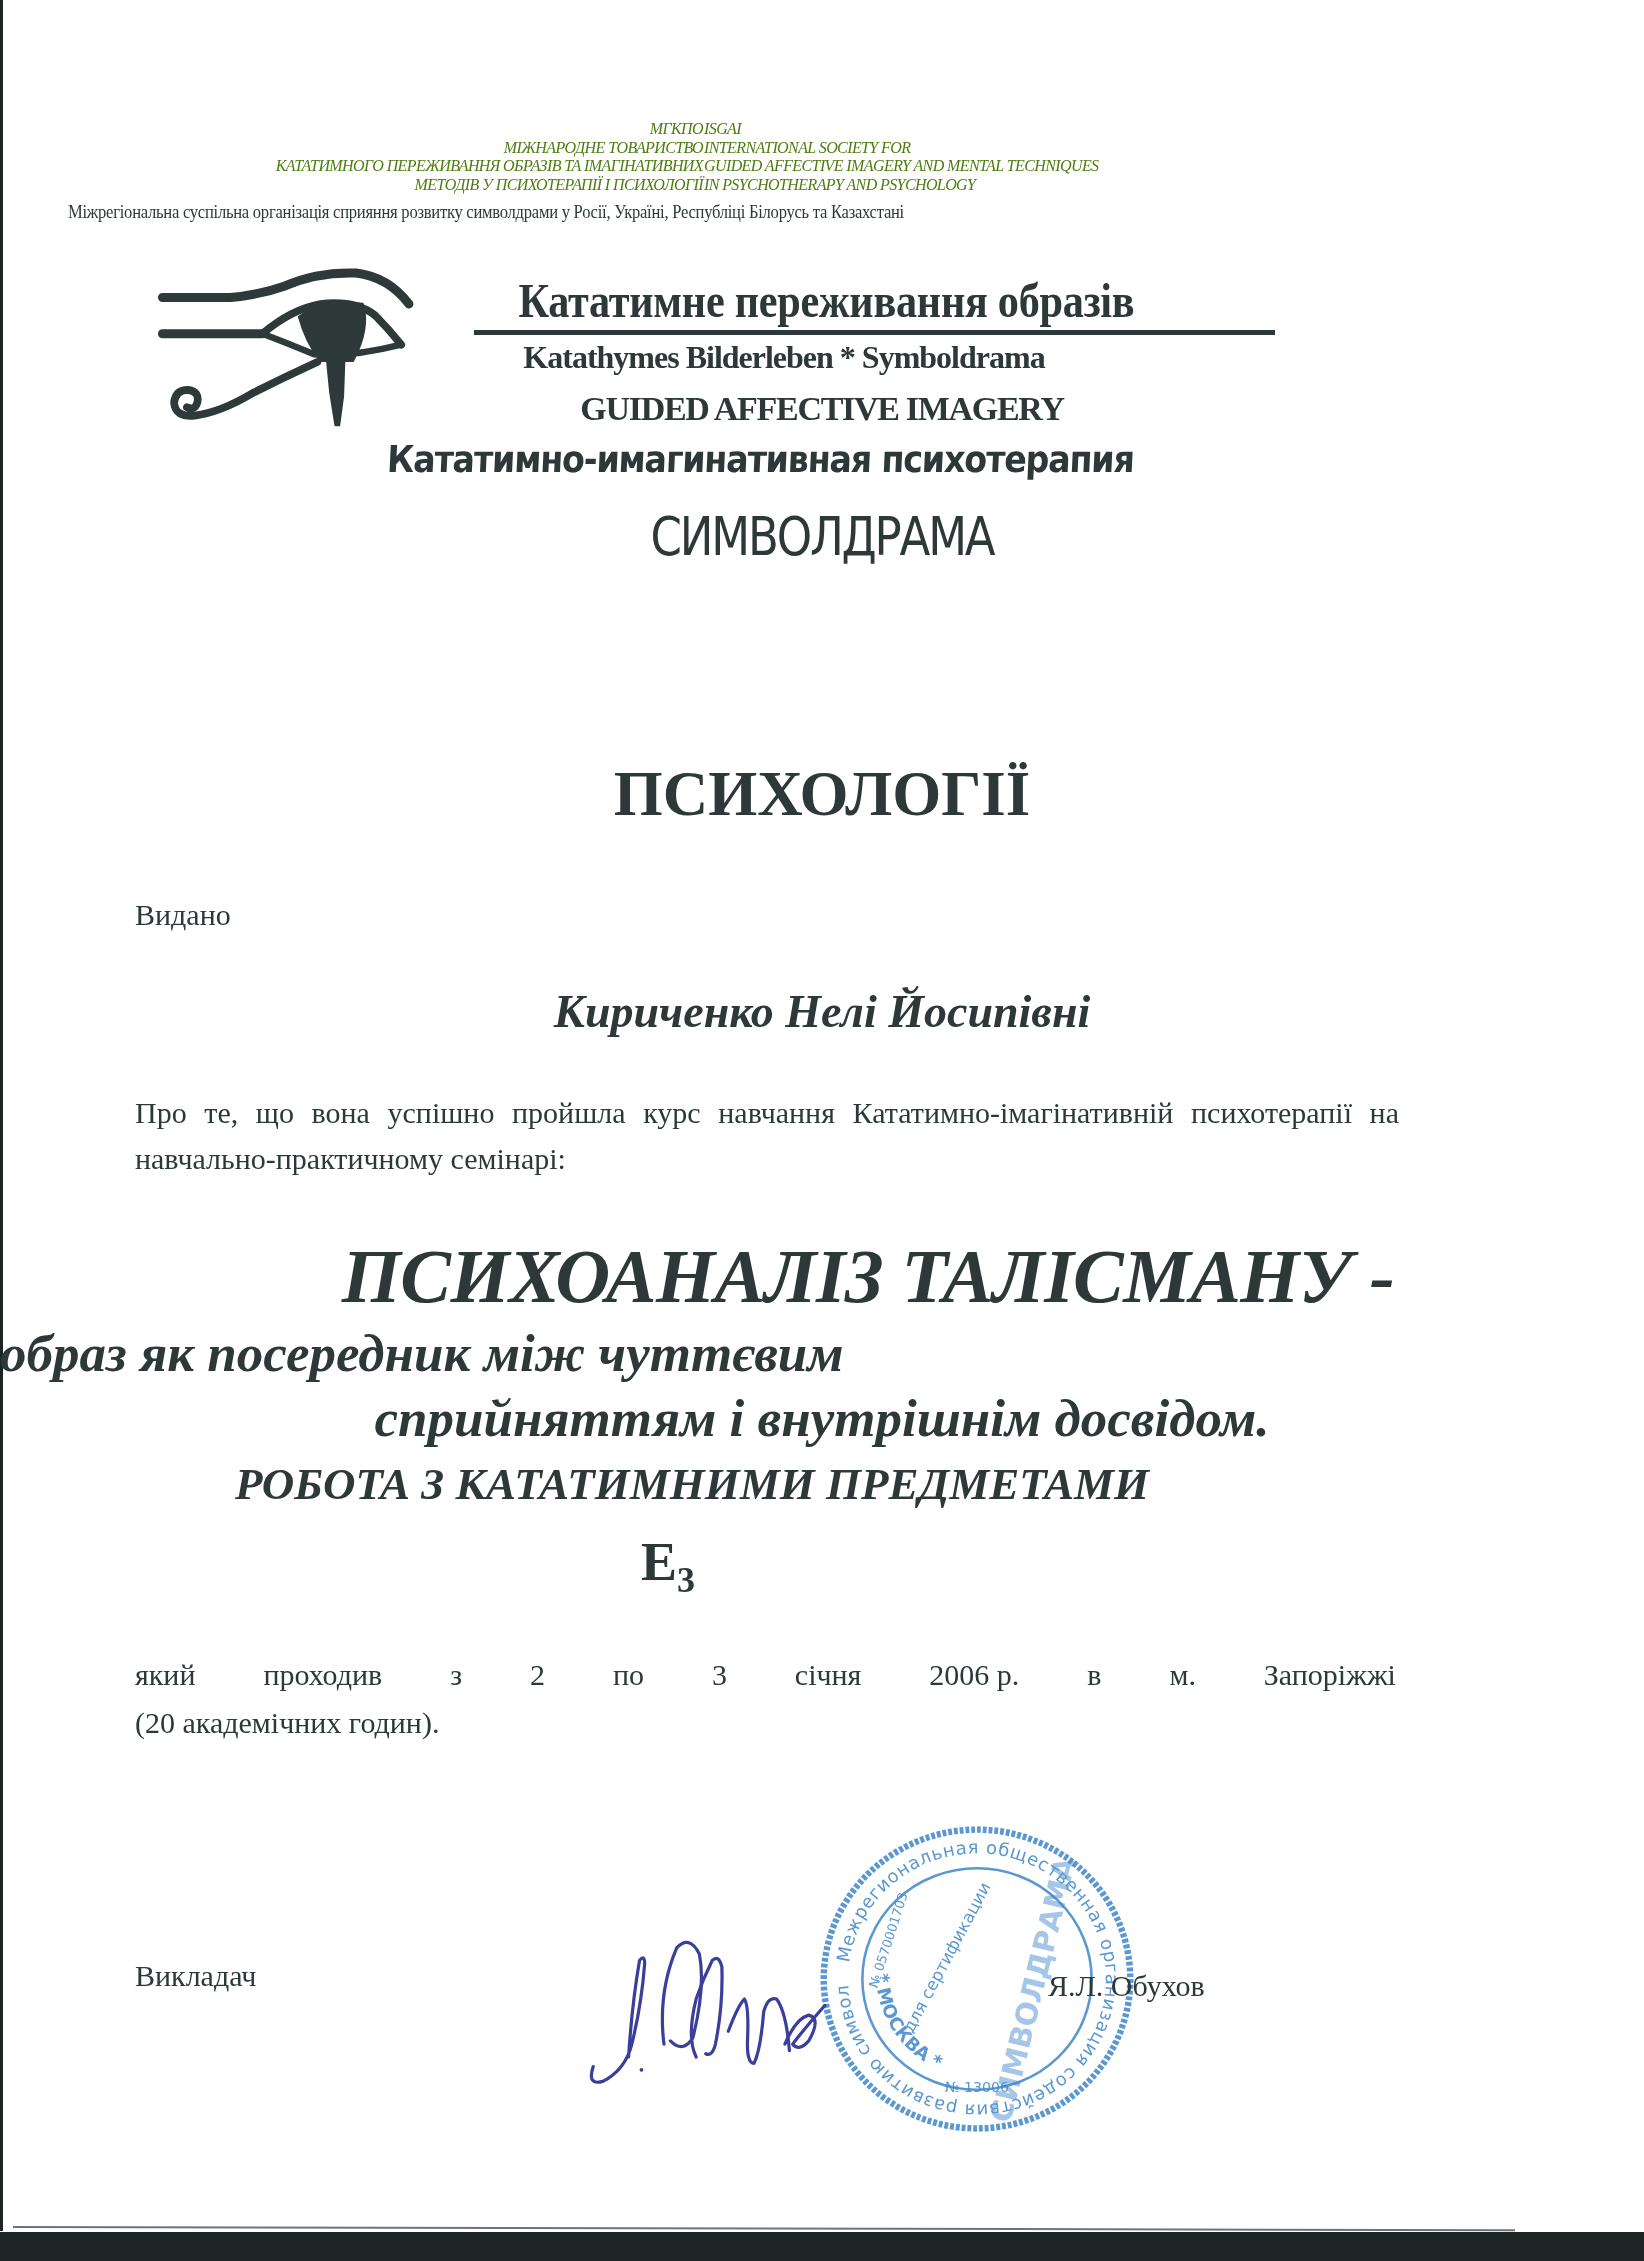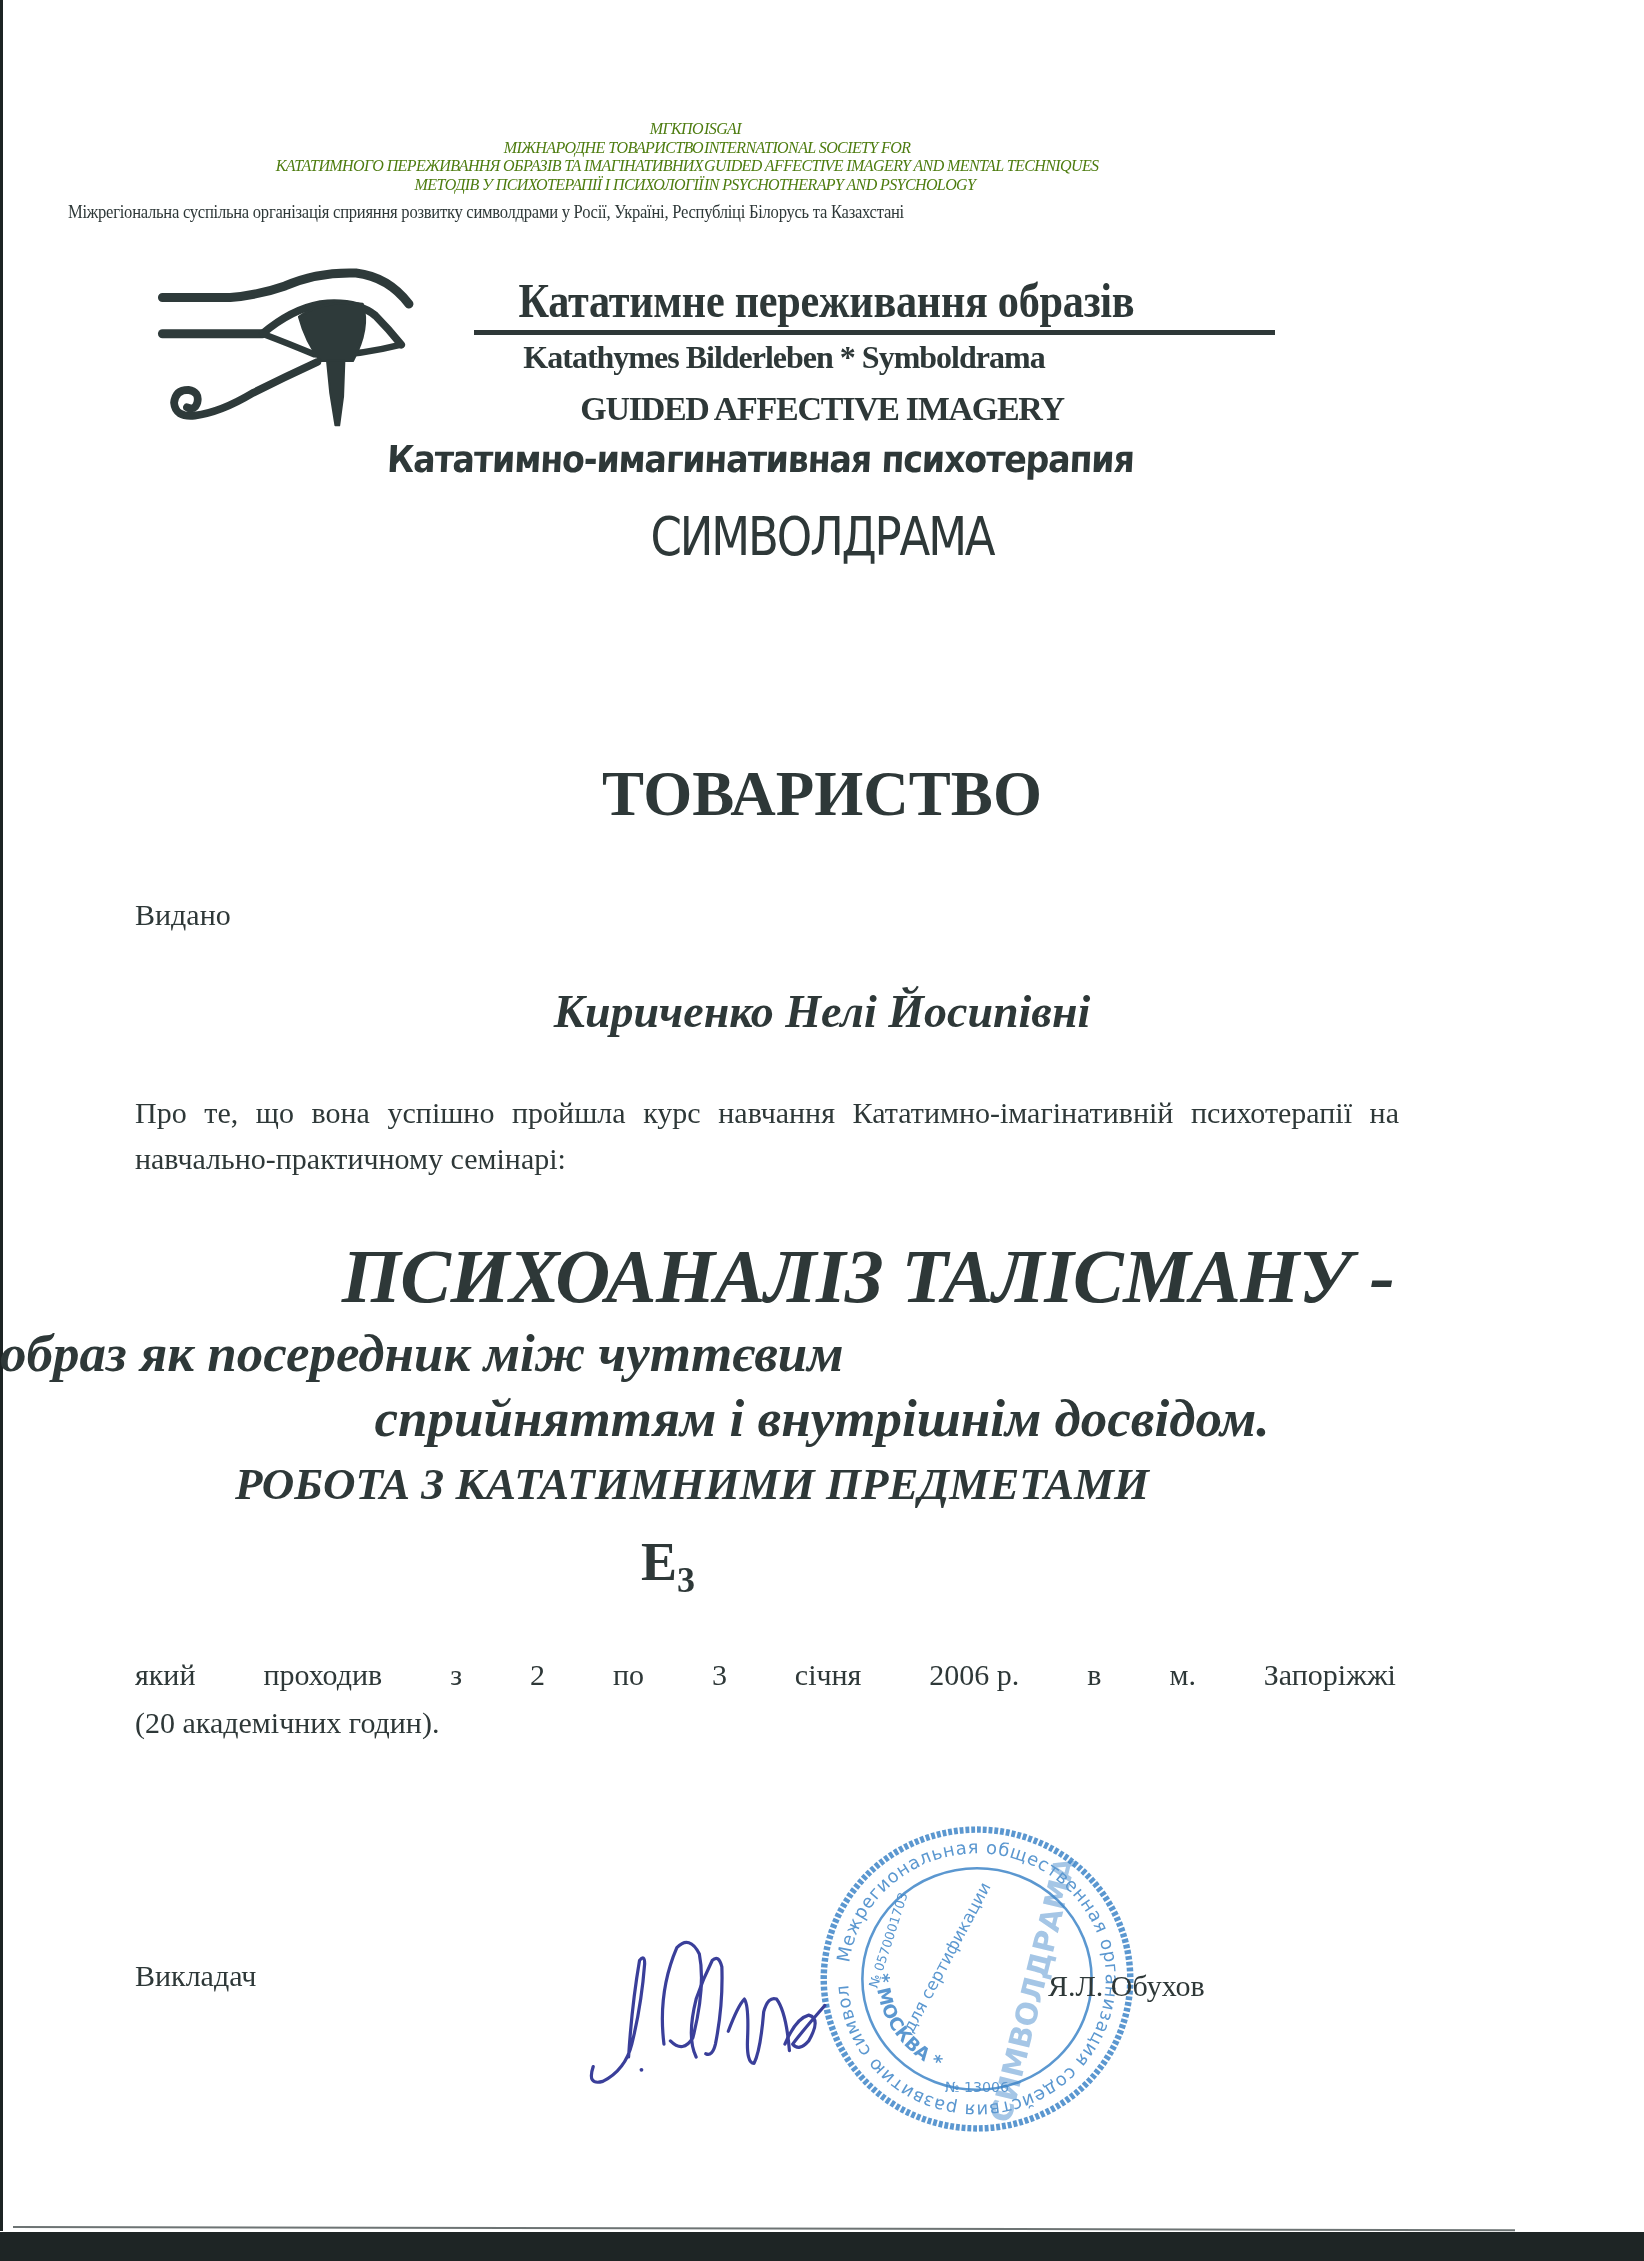--- a/index.html
+++ b/index.html
@@ -94,21 +94,21 @@
   </g>
 </svg>
 
 <div class="abs brand-ua">Кататимне переживання образів</div>
 <div class="abs brand-ua-underline"></div>
 <div class="abs brand-de">Katathymes Bilderleben * Symboldrama</div>
 <div class="abs brand-en">GUIDED AFFECTIVE IMAGERY</div>
 <div class="abs brand-ru">Кататимно-имагинативная психотерапия</div>
 <div class="abs brand-sym">СИМВОЛДРАМА</div>
 
-<div class="abs cert-title">ТОВАРИСТВО</div>
+<div class="abs cert-title">ПСИХОЛОГІЇ</div>
 <div class="abs issued">Видано</div>
 <div class="abs recipient">Кириченко Нелі Йосипівні</div>
 <div class="abs para">Про те, що вона успішно пройшла курс навчання Кататимно-імагінативній психотерапії на навчально-практичному семінарі:</div>
 
 <div class="abs seminar-1">ПСИХОАНАЛІЗ ТАЛІСМАНУ -</div>
 <div class="abs seminar-2">образ як посередник між чуттєвим</div>
 <div class="abs seminar-3">сприйняттям і внутрішнім досвідом.</div>
 <div class="abs seminar-4">РОБОТА З КАТАТИМНИМИ ПРЕДМЕТАМИ</div>
 <div class="abs level">
   <span>Е</span><sub>3</sub>

